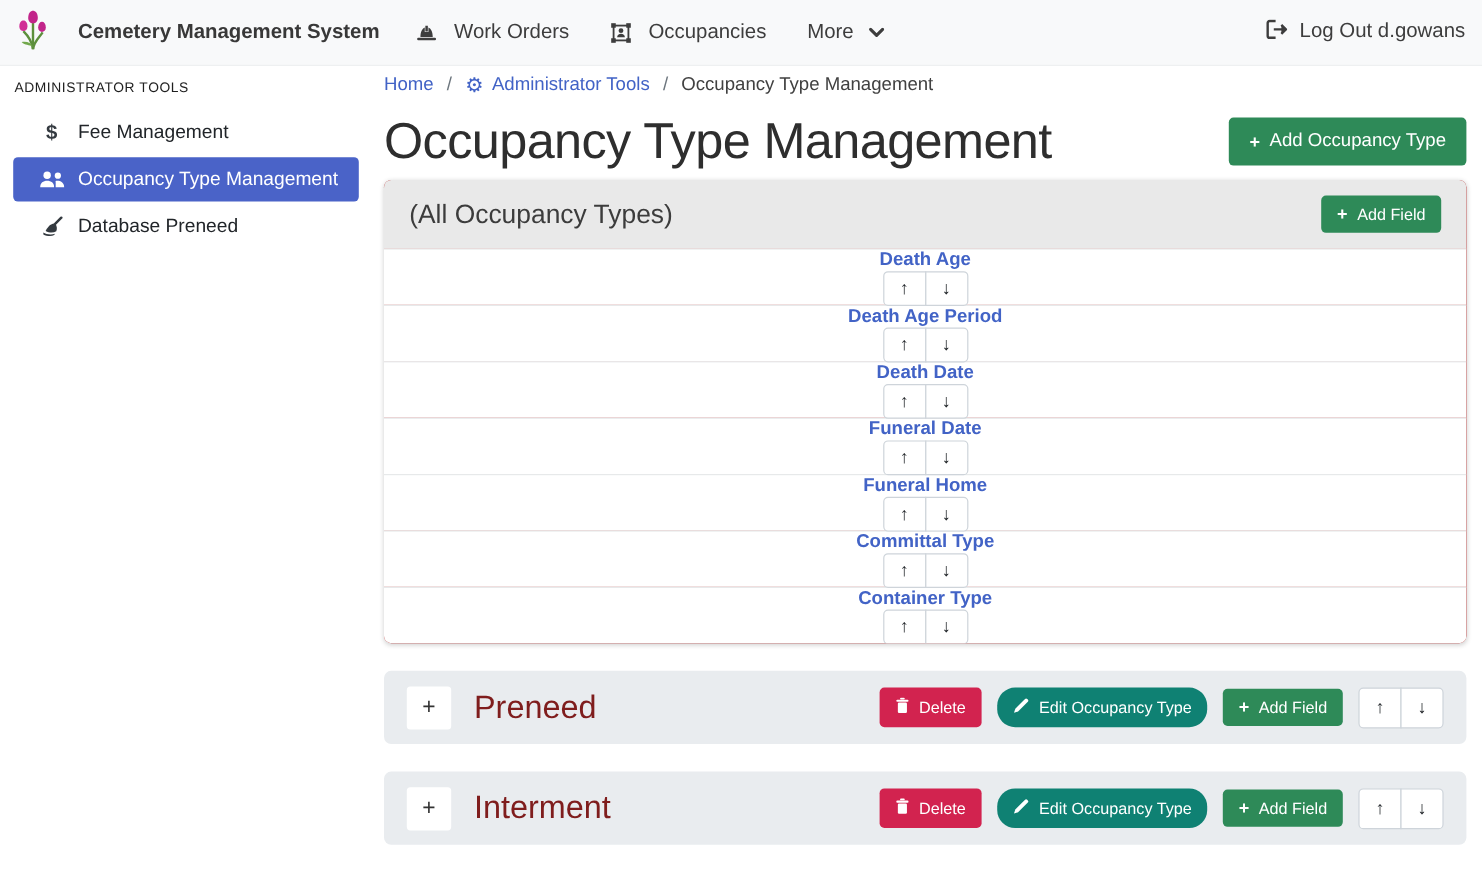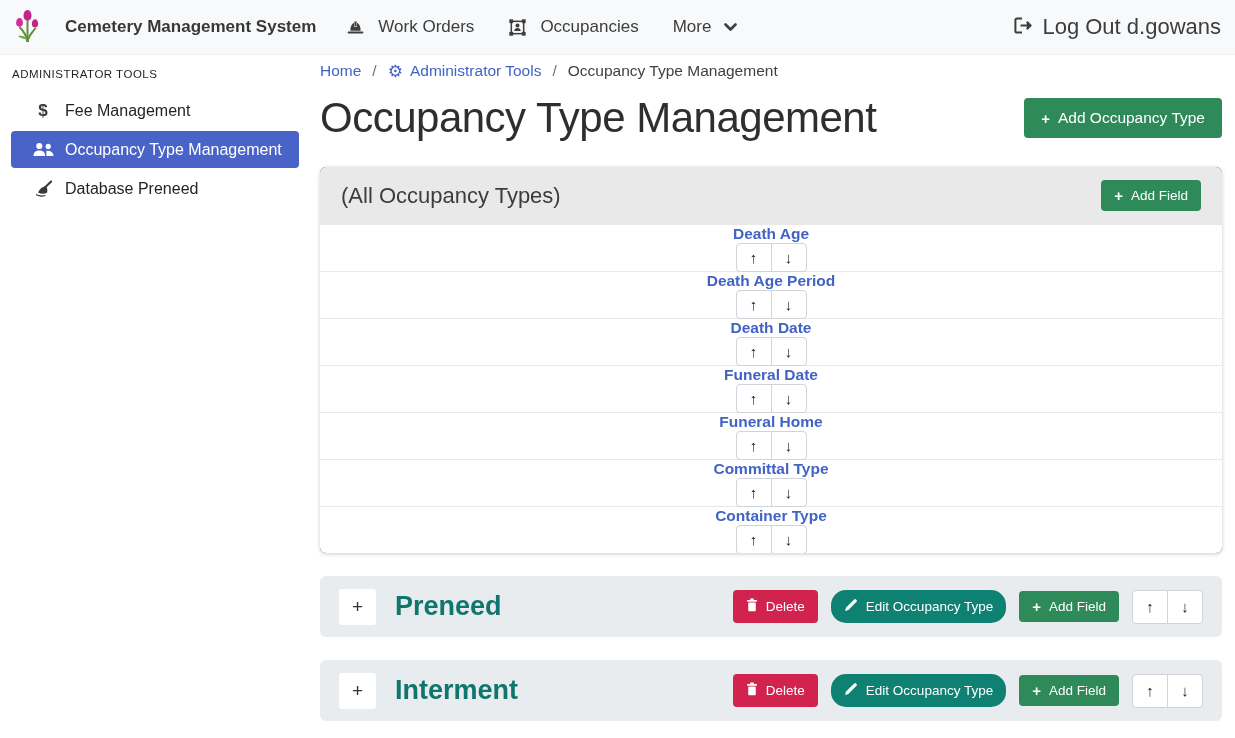--- a/index.html
+++ b/index.html
@@ -8,21 +8,21 @@
   .app { position:relative; width:1235px; height:738px; overflow:hidden; background:#fff; }
 
   
   .navbar { height:55px; background:#f8f9fa; display:flex; align-items:center; padding:0 14px;
             border-bottom:1px solid #eef0f1; }
   .brand { display:flex; align-items:center; gap:24px; cursor:pointer; }
   .brand-title { font-size:17px; font-weight:bold; color:#383838; }
   .nav-links { display:flex; align-items:center; margin-left:30px; gap:34px; }
   .nav-item { display:flex; align-items:center; gap:13px; font-size:17px; color:#3d3d3d; cursor:pointer; }
   .nav-item svg { display:block; }
-  .nav-right { margin-left:auto; display:flex; align-items:center; gap:9px; font-size:22px; color:#3d3d3d; cursor:pointer; }
+  .nav-right { margin-left:auto; display:flex; gap:9px; font-size:17px; color:#3d3d3d; cursor:pointer; }
 
   
   .sidebar { position:absolute; left:0; top:56px; width:310px; padding-top:8px; }
   .sidebar-header { font-size:11.5px; color:#1f1f1f; letter-spacing:.5px; padding:4px 12px 10px 12px; }
   .side-item { display:flex; align-items:center; height:37px; margin:2px 11px; padding:0 8px;
                border-radius:4px; font-size:16px; color:#212529; cursor:pointer; }
   .side-item .ico { width:26px; min-width:26px; display:flex; justify-content:center; align-items:center;
                     margin-left:11px; margin-right:9px; color:#343a40; }
   .side-item.active { background:#4a63c8; color:#fff; }
   .side-item.active .ico { color:#fff; }
@@ -42,21 +42,21 @@
   .btn { border:none; border-radius:4px; color:#fff; display:inline-flex; align-items:center;
          gap:8px; cursor:pointer; font-family:inherit; }
   .btn-green { background:#2e8a58; }
   .btn-teal  { background:#0f8173;border-radius:15px; }
   .btn-red   { background:#d2234f; }
   .btn-lg { font-size:15.5px; padding:11px 17px; }
   .btn-sm { font-size:13.5px; padding:8px 13px; }
   .plus-glyph { font-weight:bold; font-size:15px; line-height:1; }
 
   
-  .card { margin-top:25px; border-radius:6px; background:#b91c1c;
+  .card { margin-top:8px; border-radius:6px; background:#b91c1c;
           box-shadow:0 1px 4px rgba(0,0,0,.2); overflow:hidden; }
   .card-header { background:#e9e9e9; padding:12px 21px; display:flex; align-items:center;
                  justify-content:space-between; height:57px; }
   .card-title { font-size:22px; color:#3c3c3c; font-weight:400; }
   .field-row { height:47px; display:flex; align-items:center; justify-content:space-between;
                padding:0 21px; border-top:1px solid #e7e9ea; background:#fff;flex-direction:column; }
   .field-row:first-of-type { border-top:none; }
   .field-link { color:#4263c6; font-weight:bold; font-size:15.5px; cursor:pointer; }
 
   .arrow-group { display:flex; }
@@ -66,21 +66,21 @@
   .arrow-btn.up { border-radius:4px 0 0 4px; }
   .arrow-btn.down { border-radius:0 4px 4px 0; margin-left:-1px; }
   .arrow-group.tall .arrow-btn { height:34px; }
 
   
   .section-bar { margin-top:23px; height:61px; background:#e9ecef; border-radius:6px;
                  display:flex; align-items:center; padding:0 19px; }
   .expand-btn { width:37px; height:36px; background:#fff; border:none; border-radius:3px;
                 font-size:19px; color:#333; cursor:pointer; display:flex; align-items:center;
                 justify-content:center; font-family:inherit; }
-  .section-title { margin-left:19px; font-size:27px; font-weight:700; color:#0f766e; }
+  .section-title { margin-left:19px; font-size:27px; font-weight:400; color:#7f1d1d; }
   .section-controls { margin-left:auto; display:flex; align-items:center; gap:13px; }
 
   svg { flex:none; }
 </style>
 </head>
 <body>
 
 <div class="app">
 
   <div class="navbar">

